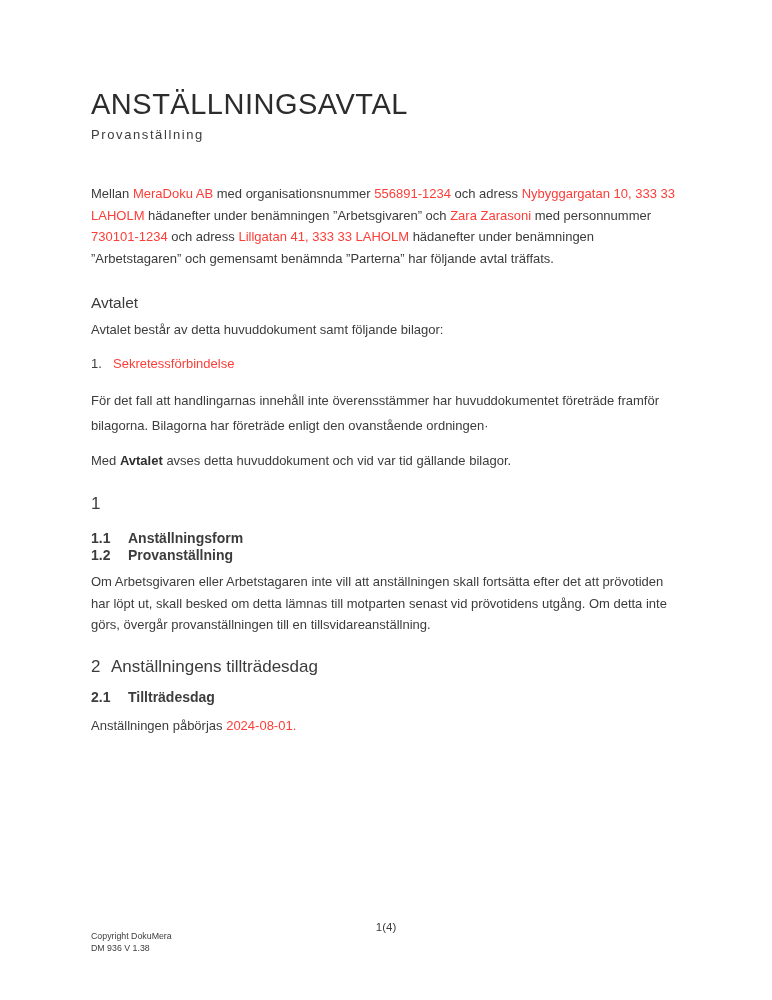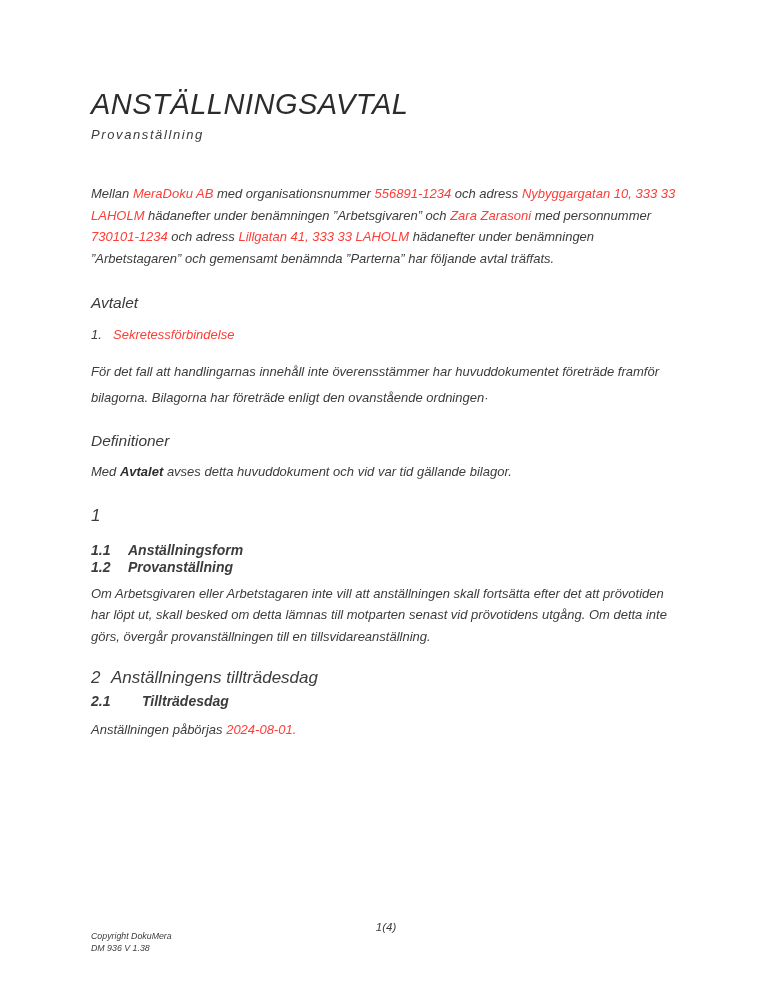--- a/index.html
+++ b/index.html
@@ -4,21 +4,20 @@
 <style>
   html, body { margin: 0; padding: 0; background: #ffffff; }
   .page {
     position: relative;
     width: 772px;
     height: 1000px;
     background: #ffffff;
     font-family: "Liberation Sans", "DejaVu Sans", sans-serif;
     color: var(--text, #3c3c3c);
     overflow: hidden;
-    font-style: italic;
   }
   .content {
     position: absolute;
     left: 91px;
     top: 0;
     width: 592px;
   }
   .doc-title {
     margin: 88px 0 0 0;
     font-size: 29px;
@@ -72,21 +71,21 @@
     font-weight: 600;
     color: var(--text, #3c3c3c);
   }
   .h3 .num { width: 37px; flex: none; }
   .s1-h     { margin-top: 22px; }
   .s11-h    { margin-top: 16px; }
   .s11-body { margin-top: 7px; }
   .s12-h    { margin-top: 0; }
   .s12-body { margin-top: 7px; }
   .s2-h     { margin-top: 20px; }
-  .s21-h    { margin-top: 5px; gap: 14px; }
+  .s21-h    { margin-top: 12px; }
   .s21-body { margin-top: 9px; }
   .red  { color: var(--red, #fb3e38); }
   .bold { font-weight: 700; color: #2e2e2e; }
   .footer-page {
     position: absolute;
     top: 920px;
     left: 0;
     width: 100%;
     text-align: center;
     font-size: 11.5px;
@@ -106,27 +105,27 @@
 
 <div class="page">
   <div class="content">
 
     <h1 class="doc-title">ANSTÄLLNINGSAVTAL</h1>
     <div class="doc-subtitle">Provanställning</div>
 
     <p class="intro-p"><span>Mellan </span><span class="red">MeraDoku AB</span><span> med organisationsnummer </span><span class="red">556891-1234</span><span> och adress </span><span class="red">Nybyggargatan 10, 333 33 LAHOLM</span><span> hädanefter under benämningen ”Arbetsgivaren” och </span><span class="red">Zara Zarasoni</span><span> med personnummer </span><span class="red">730101-1234</span><span> och adress </span><span class="red">Lillgatan 41, 333 33 LAHOLM</span><span> hädanefter under benämningen ”Arbetstagaren” och gemensamt benämnda ”Parterna” har följande avtal träffats.</span></p>
 
     <h2 class="h2 bilagor-h">Avtalet</h2>
+    <p class="bilagor-intro">Avtalet består av detta huvuddokument samt följande bilagor:</p>
     <div class="list-row">
       <span class="list-num">1.</span>
       <span class="red">Sekretessförbindelse</span>
     </div>
     <p class="note-p">För det fall att handlingarnas innehåll inte överensstämmer har huvuddokumentet företräde framför bilagorna. Bilagorna har företräde enligt den ovanstående ordningen·</p>
 
-    <h2 class="h2 def-h">Definitioner</h2>
     <p class="def-avtalet"><span>Med </span><span class="bold">Avtalet</span><span> avses detta huvuddokument och vid var tid gällande bilagor.</span></p>
 
     <div class="h1num s1-h">
       <span class="num">1</span>
     </div>
 
     <div class="h3 s11-h">
       <span class="num">1.1</span>
       <span>Anställningsform</span>
     </div>

